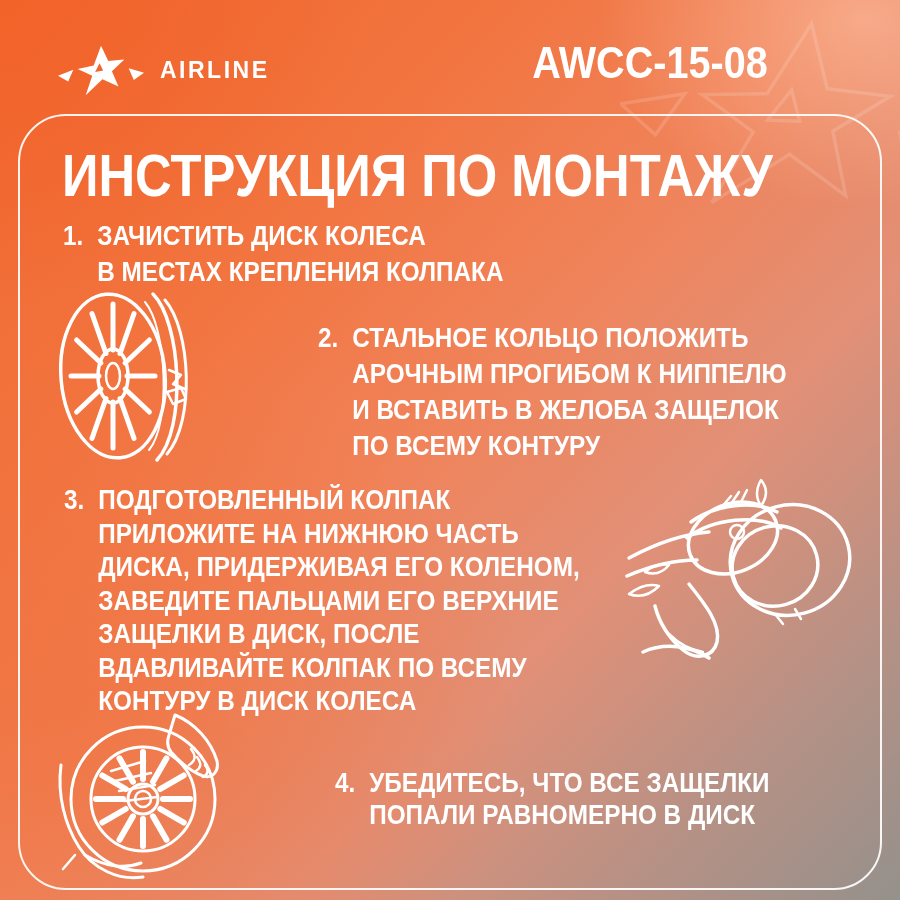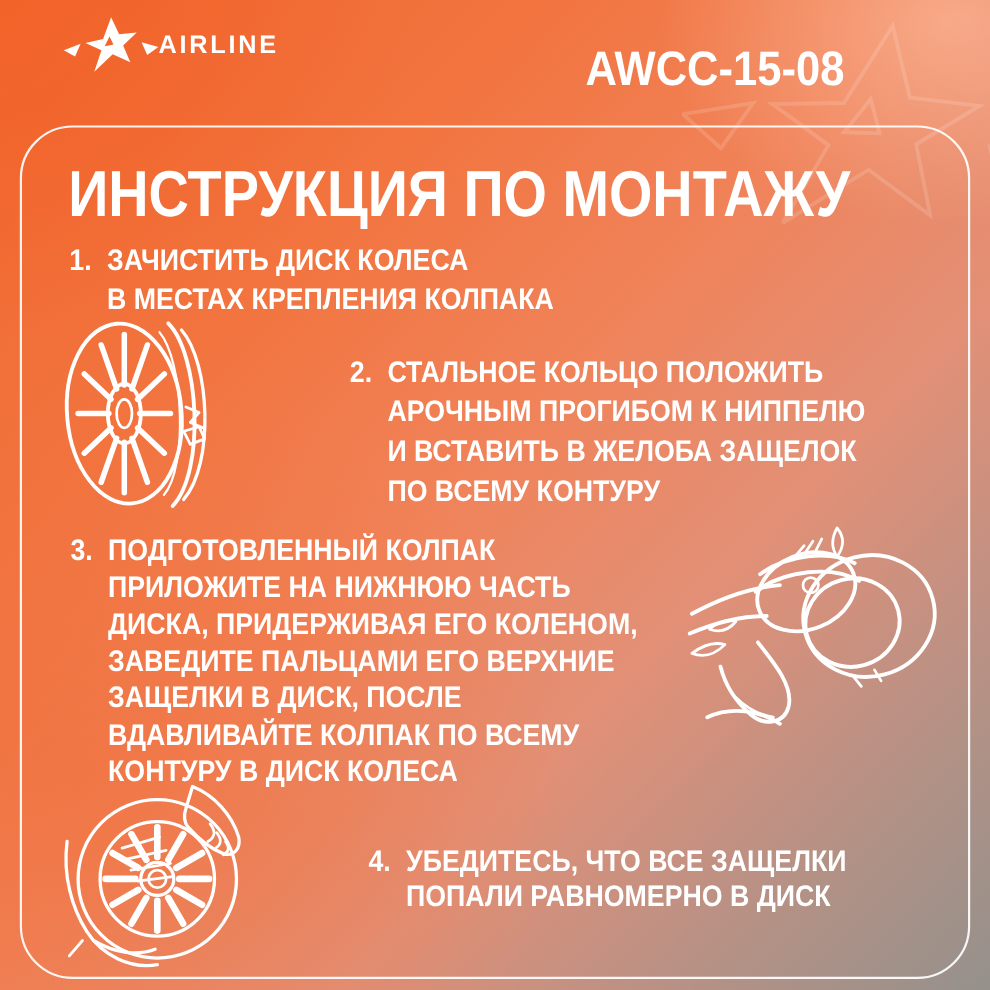--- a/index.html
+++ b/index.html
@@ -6,21 +6,21 @@
   .stage{
     position:relative;width:900px;height:900px;overflow:hidden;
     font-family:"Liberation Sans","DejaVu Sans",sans-serif;
     color:#fff;
     background:
       radial-gradient(42% 30% at 96% 2%, rgba(255,206,180,.50), rgba(255,206,180,0) 70%),
       radial-gradient(55% 45% at 0% 0%, rgba(242,98,40,.85), rgba(242,98,40,0) 75%),
       radial-gradient(70% 55% at 8% 78%, rgba(240,112,60,.60), rgba(240,112,60,0) 72%),
       linear-gradient(134deg, #f1672f 0%, #f2743f 28%, #f0835a 48%, #e29077 66%, #bb9184 82%, #95918c 100%);
   }
-  .hdr-logo{position:absolute;left:58px;top:6px;display:flex;align-items:center;text-align:center;}
+  .hdr-logo{position:absolute;left:58px;top:36px;display:flex;align-items:center;gap:16px;text-align:center;}
   .brand{font-size:23px;font-weight:700;letter-spacing:2.5px;transform:translateY(-2px);}
   .code{
     position:absolute;left:450px;top:38px;width:400px;text-align:center;
     font-size:44px;font-weight:700;transform:scaleX(.9);transform-origin:center top;
   }
   .watermark{position:absolute;right:-60px;top:-55px;opacity:.14;pointer-events:none;}
   .card{
     position:absolute;left:18px;top:114px;width:864px;height:776px;
     border:2.5px solid rgba(255,255,255,.92);border-radius:48px;box-sizing:border-box;
   }

